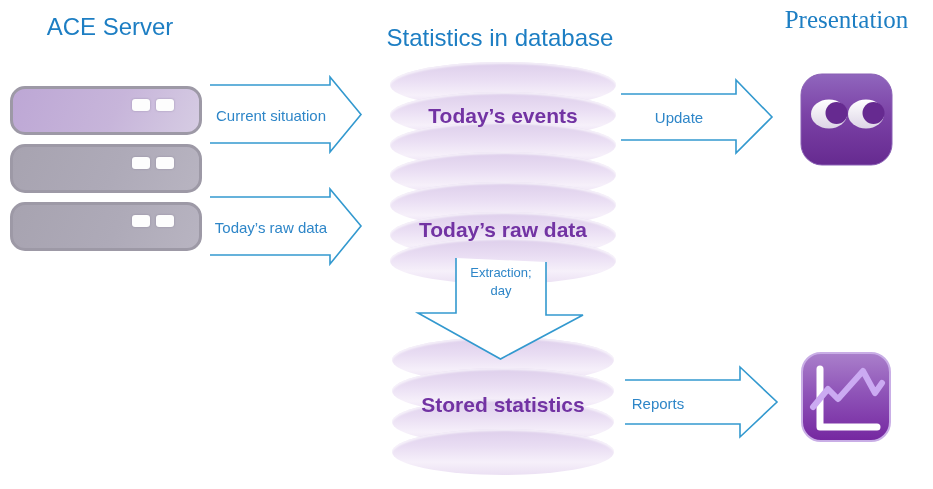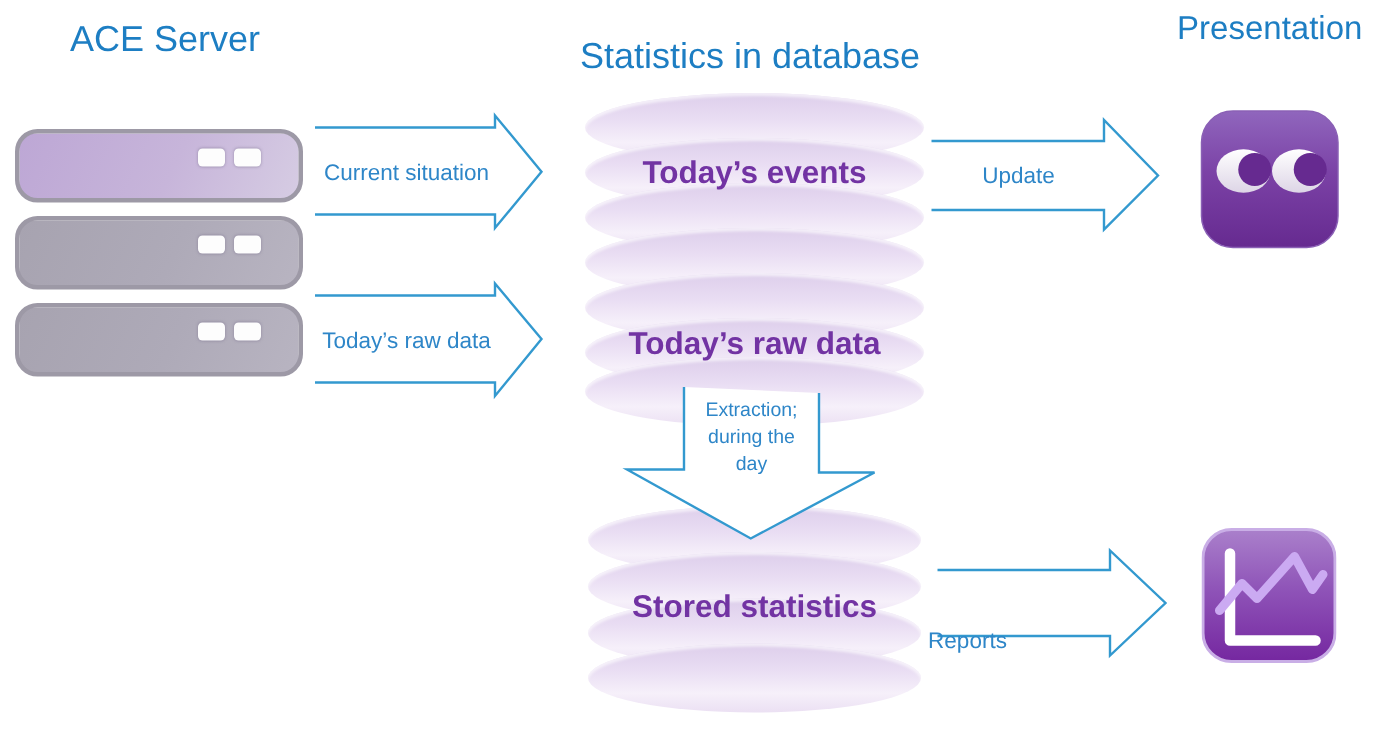--- a/index.html
+++ b/index.html
@@ -6,21 +6,21 @@
   body{
     width:933px;height:489px;position:relative;background:#ffffff;
     font-family:"Liberation Sans", sans-serif;overflow:hidden;
   }
   .title{
     position:absolute;text-align:center;color:#1d7ec3;font-size:24px;
     letter-spacing:0px;
   }
   #title-ace{left:20px;top:13px;width:180px;}
   #title-stats{left:345px;top:24px;width:310px;}
-  #title-pres{left:760px;top:6px;width:173px;font-size:22px;}
+  #title-pres{left:760px;top:6px;width:173px;font-size:25px;font-family:Liberation Serif, serif;}
 
   
   .server{
     position:absolute;left:10px;width:186px;height:43px;border-radius:15px;
     border:3px solid #9d99a6;
   }
   .server.purple{background:linear-gradient(115deg,#bda7d5 0%,#c7b5da 55%,#d6cce3 100%);}
   .server.gray{background:linear-gradient(115deg,#a7a3b0 0%,#aeaab8 55%,#b8b4c1 100%);}
   #server-1{top:86px;}
   #server-2{top:144px;}
@@ -48,21 +48,21 @@
   
   #arrows{position:absolute;left:0;top:0;z-index:6;}
 
   
   .flow-label{
     position:absolute;text-align:center;color:#2e86c8;font-size:15px;z-index:7;
   }
   #lbl-current{left:206px;top:107px;width:130px;}
   #lbl-raw{left:206px;top:219px;width:130px;}
   #lbl-update{left:623px;top:109px;width:112px;}
-  #lbl-reports{left:589px;top:395px;width:112px;margin-top:24px;}
+  #lbl-reports{left:602px;top:395px;width:112px;}
   #lbl-extraction{left:448px;top:264px;width:106px;font-size:13px;line-height:18px;}
 
   
   .app-icon{position:absolute;z-index:8;}
   #icon-eyes{left:800px;top:73px;}
   #icon-chart{left:801px;top:352px;}
 </style>
 </head>
 <body>
 
@@ -114,21 +114,20 @@
     <path d="M456,258 V313 H418 L500.5,359 L583,315 H546 V262"></path>
   </g>
 </svg>
 
 <div class="flow-label" id="lbl-current">Current situation</div>
 <div class="flow-label" id="lbl-raw">Today’s raw data</div>
 <div class="flow-label" id="lbl-update">Update</div>
 <div class="flow-label" id="lbl-reports">Reports</div>
 <div class="flow-label" id="lbl-extraction">
   <div>Extraction;</div>
-  <div>during the</div>
   <div>day</div>
 </div>
 
 <svg class="app-icon" id="icon-eyes" width="93" height="93" viewBox="0 0 93 93">
   <defs>
     <linearGradient id="gEyes" x1="0" y1="0" x2="0" y2="1">
       <stop offset="0" stop-color="#9066bd"></stop>
       <stop offset="0.45" stop-color="#7b42a6"></stop>
       <stop offset="1" stop-color="#662a90"></stop>
     </linearGradient>

